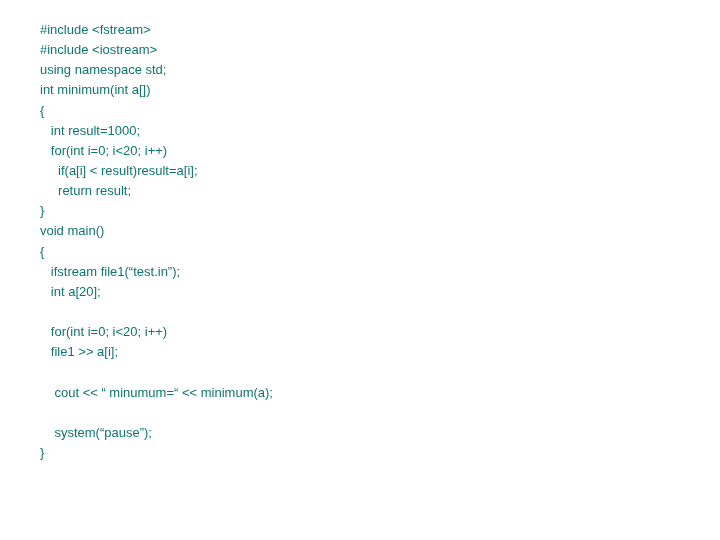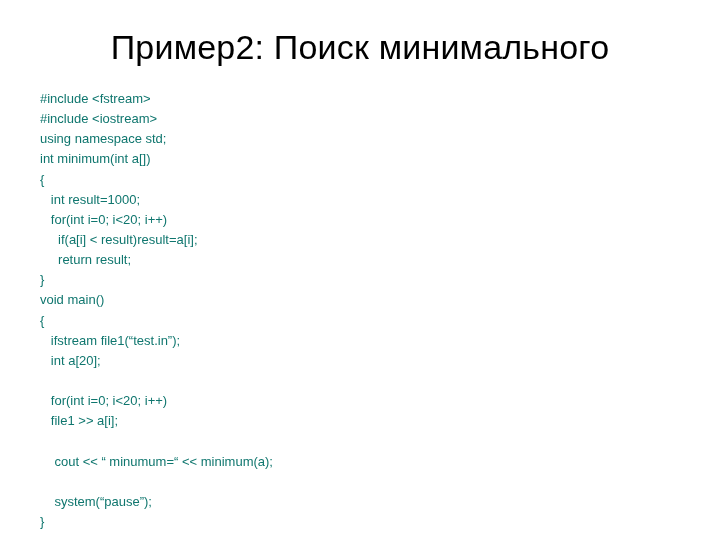--- a/index.html
+++ b/index.html
@@ -30,21 +30,20 @@
     line-height: 1.55;
     white-space: pre;
     font-family: Arial, Helvetica, sans-serif;
     color: #0f766e;
   }
 </style>
 </head>
 <body>
 
 <div class="slide">
-  <div class="title">Пример2: Поиск минимального</div>
   <div class="code">#include &lt;fstream&gt;
 #include &lt;iostream&gt;
 using namespace std;
 int minimum(int a[])
 {
    int result=1000;
    for(int i=0; i&lt;20; i++)
      if(a[i] &lt; result)result=a[i];
      return result;
 }

